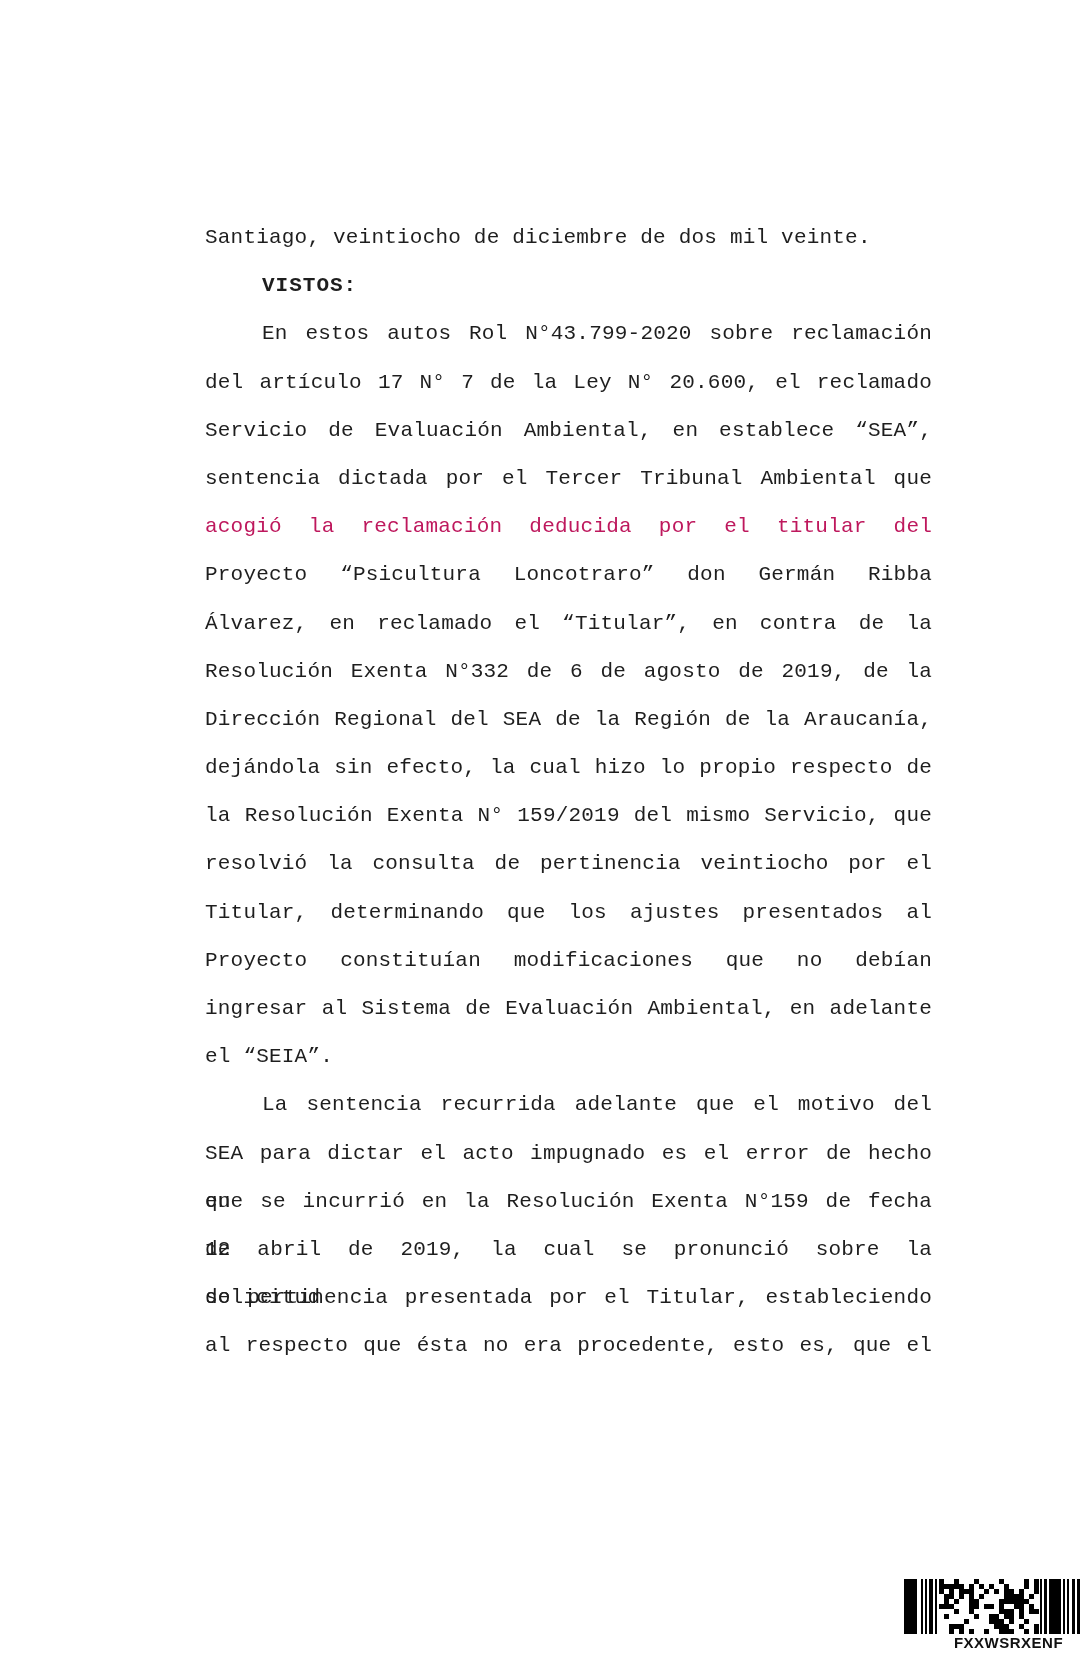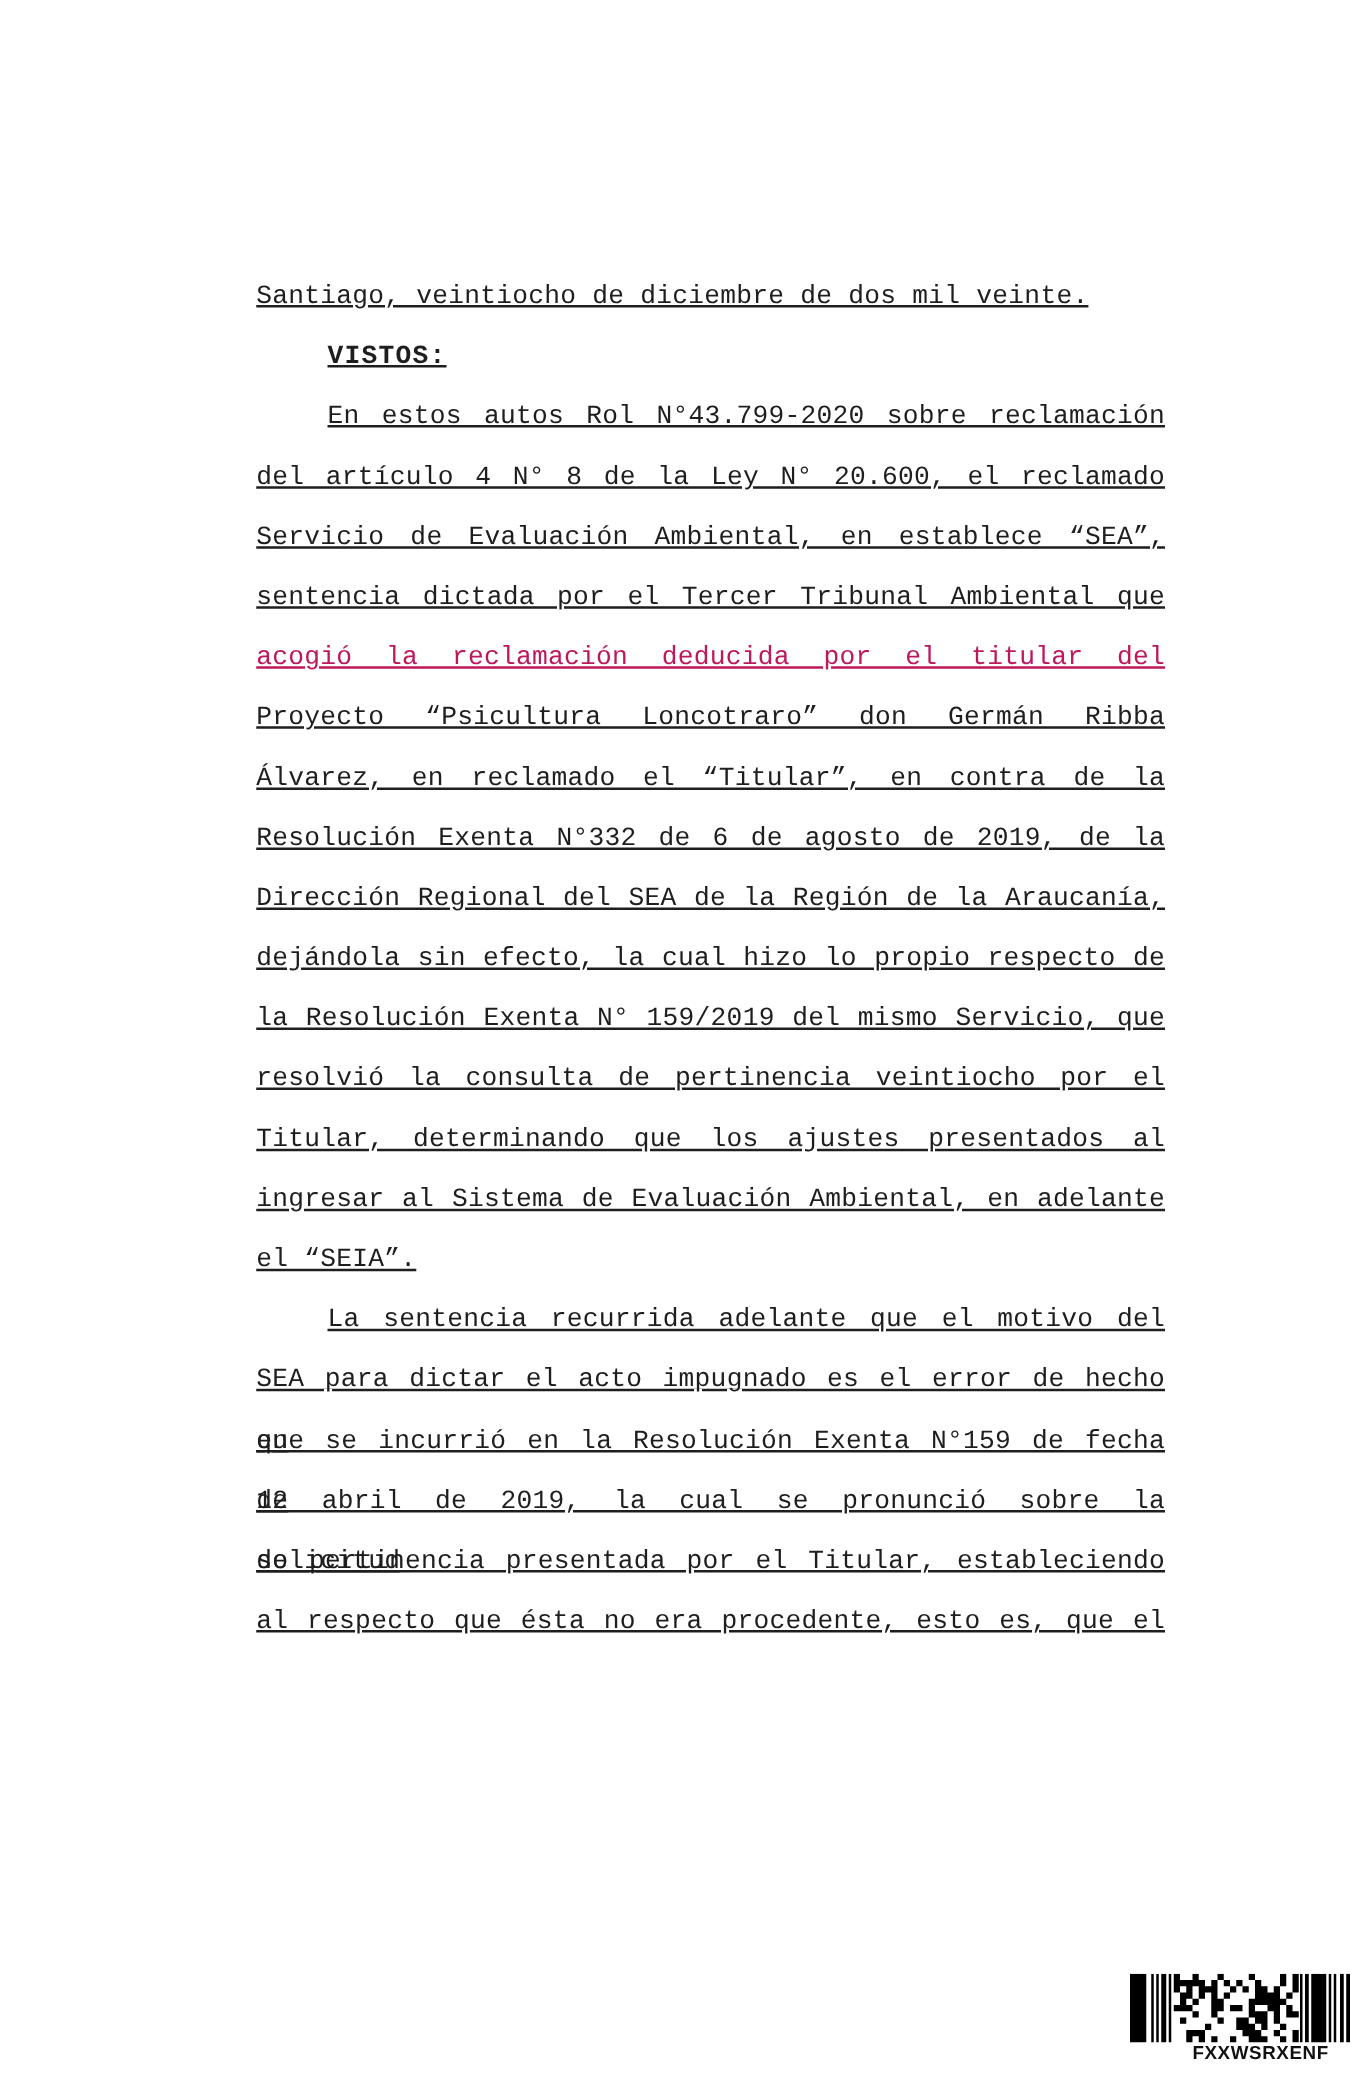--- a/index.html
+++ b/index.html
@@ -21,21 +21,20 @@
     top: 214px;
     width: 727px;
   }
   .line {
     font-size: 21px;
     line-height: 48.2px;
     height: 48.2px;
     color: #1e1e1e;
     white-space: nowrap;
     letter-spacing: 0.2px;
-    text-decoration: underline;
   }
   .line.j {
     white-space: normal;
     text-align: justify;
     text-align-last: justify;
   }
   .line.indent {
     padding-left: 57px;
   }
   .line.heading {
@@ -73,32 +72,33 @@
 <body>
 
 <div class="page">
   <div class="doc-body">
 
     <div class="line">Santiago, veintiocho de diciembre de dos mil veinte.</div>
 
     <div class="line heading">VISTOS:</div>
 
     <div class="line j indent">En estos autos Rol N°43.799-2020 sobre reclamación</div>
-    <div class="line j">del artículo 4 N° 8 de la Ley N° 20.600, el reclamado</div>
+    <div class="line j">del artículo 17 N° 7 de la Ley N° 20.600, el reclamado</div>
     <div class="line j">Servicio de Evaluación Ambiental, en establece “SEA”,</div>
     <div class="line j">sentencia dictada por el Tercer Tribunal Ambiental que</div>
     <div class="line j faded">acogió la reclamación deducida por el titular del</div>
     <div class="line j">Proyecto “Psicultura Loncotraro” don Germán Ribba</div>
     <div class="line j">Álvarez, en reclamado el “Titular”, en contra de la</div>
     <div class="line j">Resolución Exenta N°332 de 6 de agosto de 2019, de la</div>
     <div class="line j">Dirección Regional del SEA de la Región de la Araucanía,</div>
     <div class="line j">dejándola sin efecto, la cual hizo lo propio respecto de</div>
     <div class="line j">la Resolución Exenta N° 159/2019 del mismo Servicio, que</div>
     <div class="line j">resolvió la consulta de pertinencia veintiocho por el</div>
     <div class="line j">Titular, determinando que los ajustes presentados al</div>
+    <div class="line j">Proyecto constituían modificaciones que no debían</div>
     <div class="line j">ingresar al Sistema de Evaluación Ambiental, en adelante</div>
     <div class="line">el “SEIA”.</div>
 
     <div class="line j indent">La sentencia recurrida adelante que el motivo del</div>
     <div class="line j">SEA para dictar el acto impugnado es el error de hecho en</div>
     <div class="line j">que se incurrió en la Resolución Exenta N°159 de fecha 12</div>
     <div class="line j">de abril de 2019, la cual se pronunció sobre la solicitud</div>
     <div class="line j">de pertinencia presentada por el Titular, estableciendo</div>
     <div class="line j">al respecto que ésta no era procedente, esto es, que el</div>
   </div>

